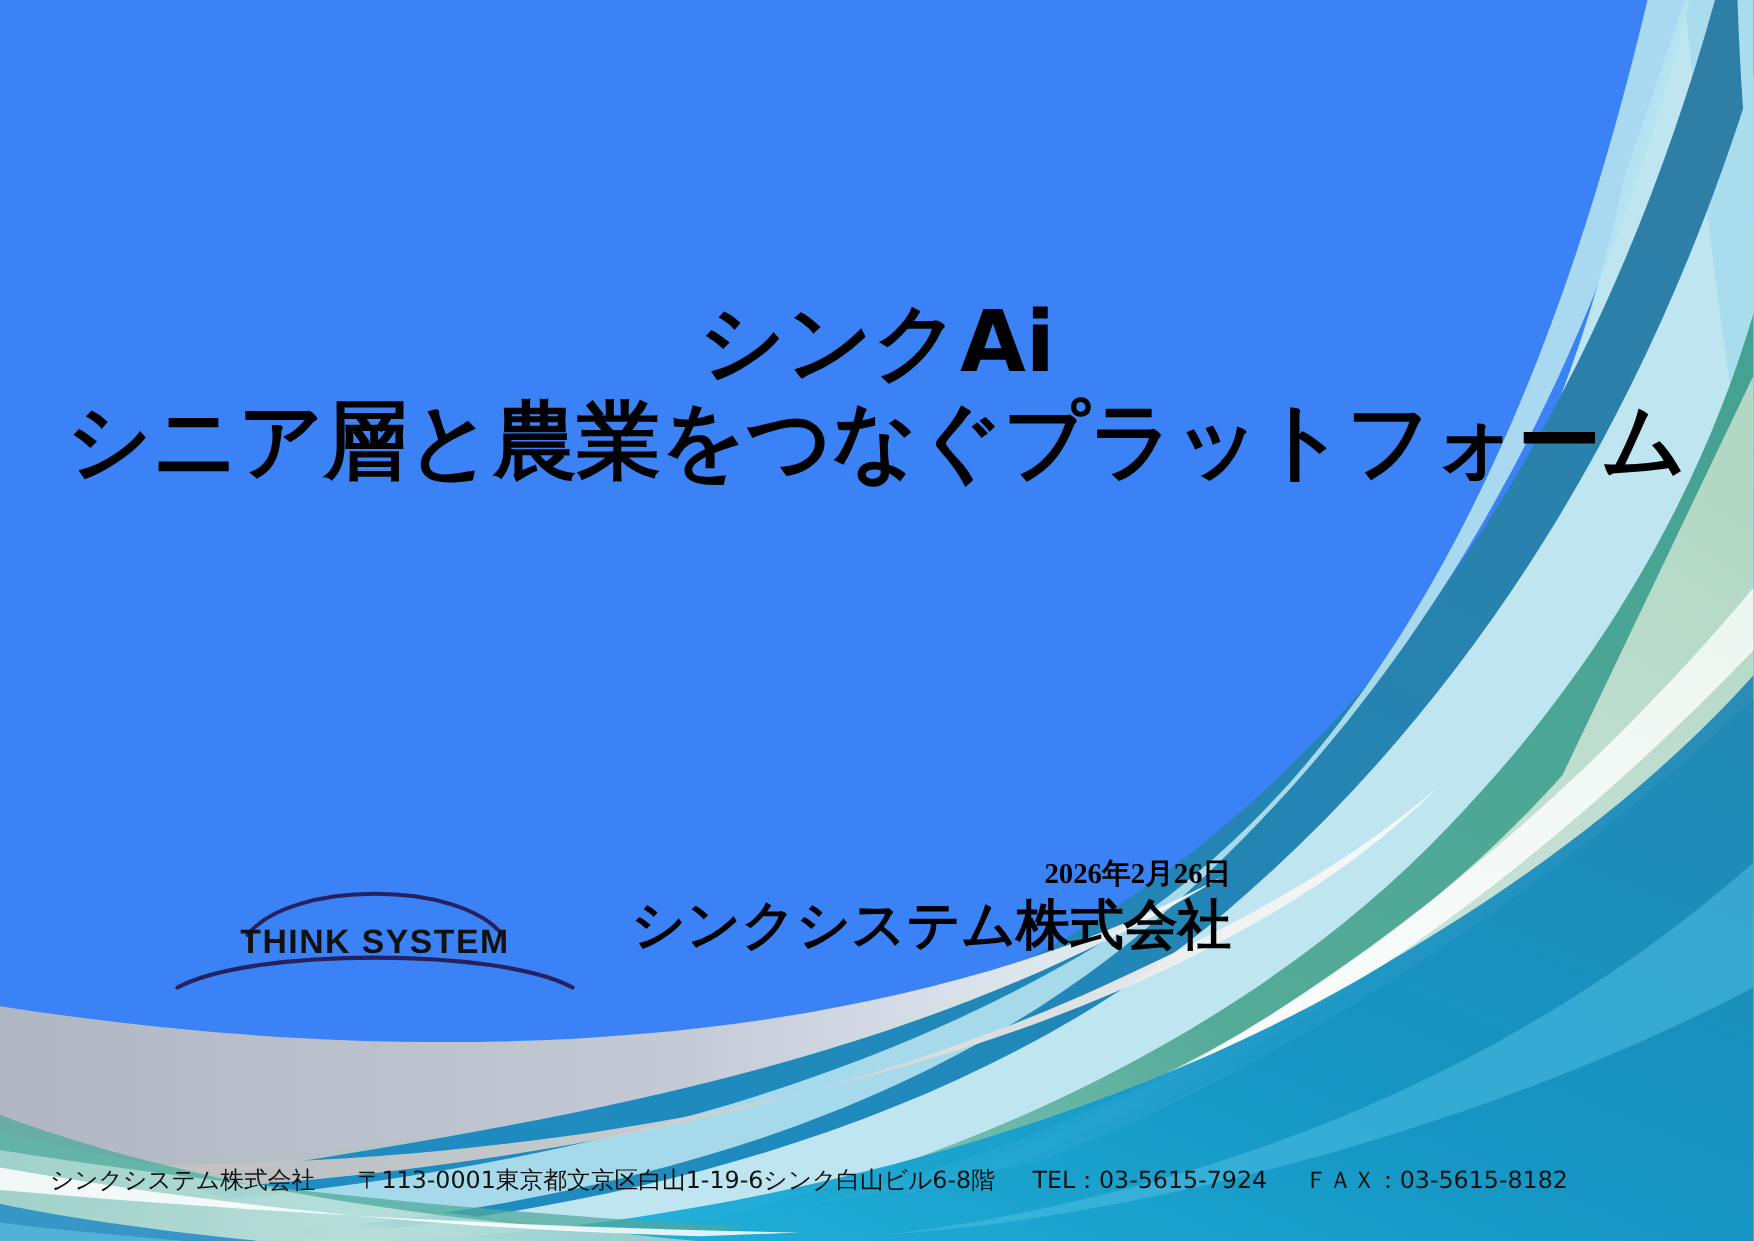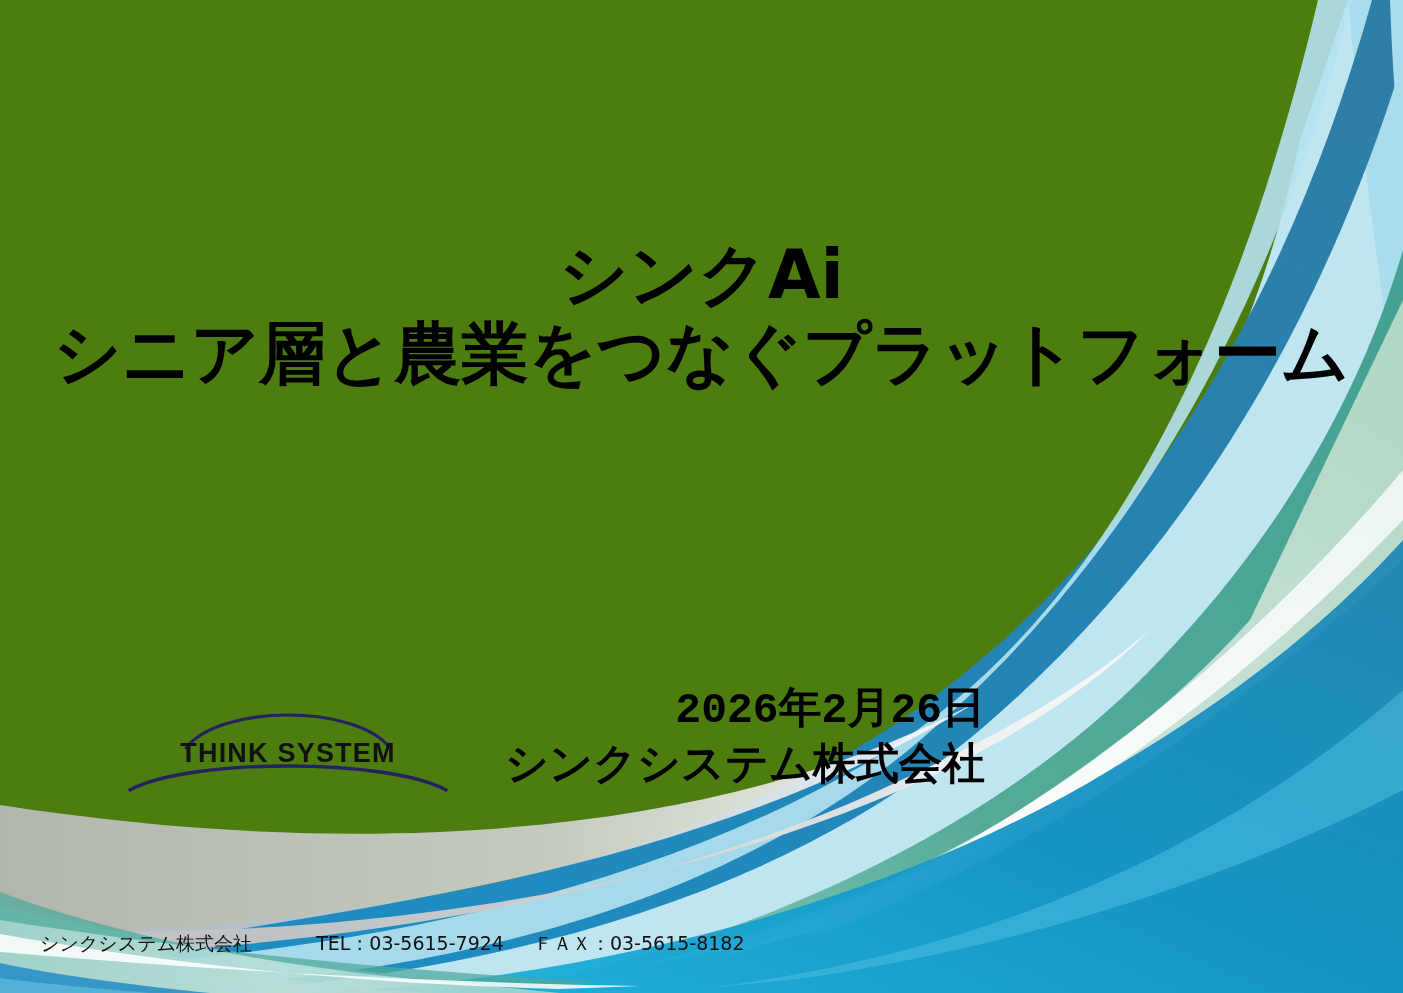--- a/index.html
+++ b/index.html
@@ -11,21 +11,21 @@
     width: 1403px;
     height: 993px;
     overflow: hidden;
     font-family: "Liberation Sans", "DejaVu Sans", sans-serif;
   }
 
   #slide {
     position: relative;
     width: 1403px;
     height: 993px;
-    background: #4d7c0f;
+    background: #3b82f6;
     overflow: hidden;
   }
 
   
   #bg-decoration {
     position: absolute;
     inset: 0;
     width: 1403px;
     height: 993px;
     z-index: 0;
@@ -66,21 +66,21 @@
     color: #000000;
     margin: 0;
     margin-top: 6px;
     white-space: nowrap;
     transform: scaleX(0.985);
   }
 
   
   #logo {
     position: absolute;
-    left: 128px;
+    left: 140px;
     top: 700px;
     width: 320px;
     height: 100px;
   }
   #logo svg { display: block; }
   .logo-wordmark {
     font-family: "Liberation Sans Narrow", "Liberation Sans", "DejaVu Sans", sans-serif;
     font-weight: bold;
     font-size: 27px;
     letter-spacing: 1.2px;
@@ -88,23 +88,23 @@
   }
 
   
   .signature-block {
     position: absolute;
     right: 418px;
     top: 686px;
     text-align: right;
   }
   .date-line {
-    font-family: Liberation Mono, monospace;
-    font-weight: bold;
-    font-size: 43px;
+    font-family: Liberation Serif, serif;
+    font-weight: bold;
+    font-size: 23px;
     line-height: 1.15;
     color: #000000;
     white-space: nowrap;
     margin: 0;
   }
   .company-line {
     font-family: "DejaVu Sans", "Liberation Sans", sans-serif;
     font-weight: bold;
     font-size: 43px;
     line-height: 1.15;
@@ -287,20 +287,21 @@
     </div>
 
     <div class="signature-block">
       <div class="date-line">2026年2月26日</div>
       <div class="company-line">シンクシステム株式会社</div>
     </div>
 
     <div id="footer">
       <span class="footer-text">シンクシステム株式会社</span>
       <span class="footer-gap-lg"></span>
+      <span class="footer-text">〒113-0001東京都文京区白山1-19-6シンク白山ビル6-8階</span>
       <span class="footer-gap-md"></span>
       <span class="footer-text">TEL：03-5615-7924</span>
       <span class="footer-gap-sm"></span>
       <span class="footer-text">ＦＡＸ：03-5615-8182</span>
     </div>
 
   </div>
 </div>
 
 </body></html>

